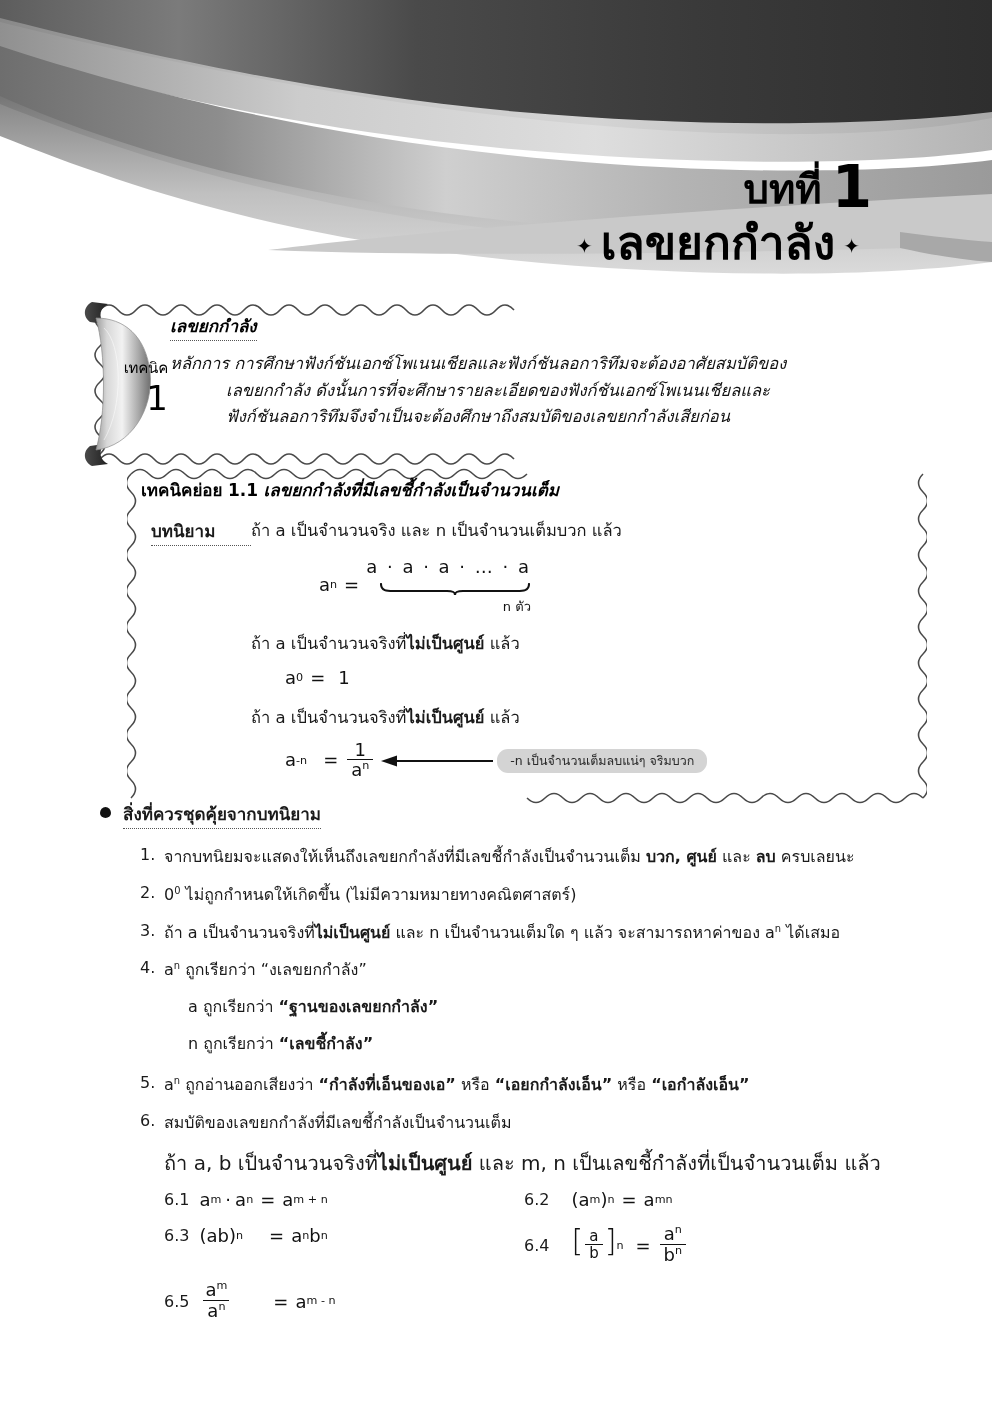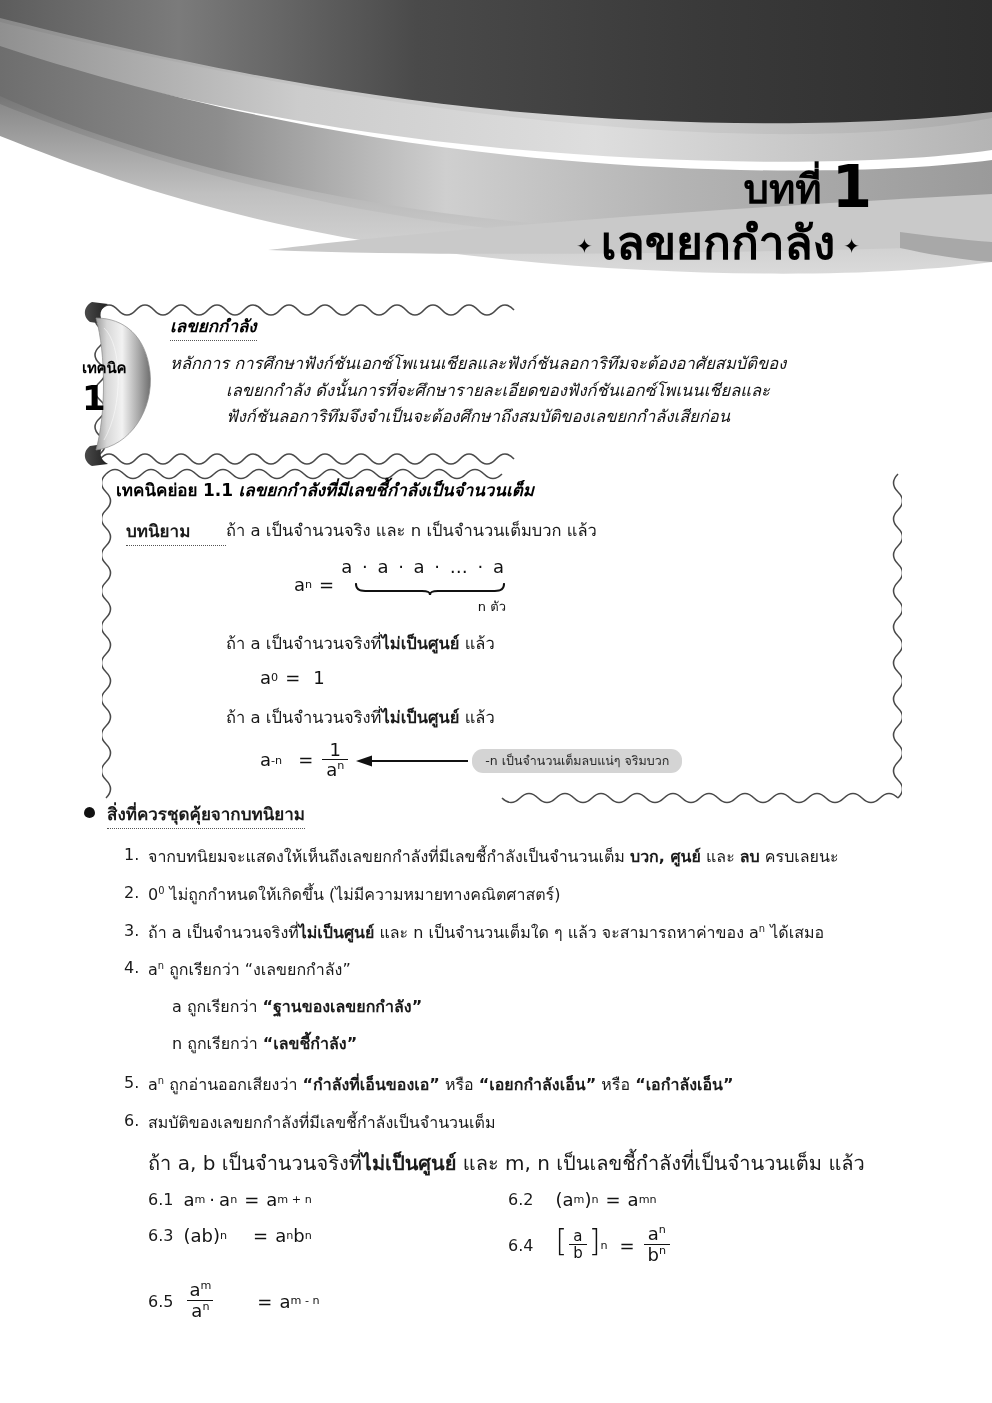--- a/index.html
+++ b/index.html
@@ -97,32 +97,32 @@
   
   #ribbon {
     position: absolute;
     left: -6px; top: -2px;
     width: 86px; height: 180px;
     z-index: 5;
   }
   .ribbon-label {
     position: absolute;
     width: 100%;
-    text-align: left;
-    font-weight: bold;
+    text-align: right;
+    font-weight: normal;
     color: #000;
     z-index: 2;
   }
   .ribbon-word { top: 62px; font-size: 15px; letter-spacing: -.2px; }
   .ribbon-num  { top: 84px; font-size: 34px; }
 
   
   #definition-box {
     position: absolute;
-    left: 102px; top: 466px;
+    left: 127px; top: 466px;
     width: 800px; height: 340px;
     z-index: 3;
   }
   #definition-box .wave-svg { position: absolute; inset: 0; }
   .def-inner {
     position: absolute;
     left: 14px; top: 10px; right: 12px;
   }
   .def-subtitle {
     font-size: 17px;
@@ -175,21 +175,21 @@
     font-size: 12.5px;
     border-radius: 11px;
     padding: 4px 13px 5px 13px;
     white-space: nowrap;
     line-height: 1.25;
   }
 
   
   #notes {
     position: absolute;
-    left: 84px; top: 800px;
+    left: 100px; top: 800px;
     width: 880px;
   }
   .notes-head {
     display: flex; align-items: flex-start;
     margin-bottom: 16px;
   }
   .bullet-dot {
     width: 11px; height: 11px;
     background: #111;
     border-radius: 50% 50% 50% 50% / 55% 55% 45% 45%;

